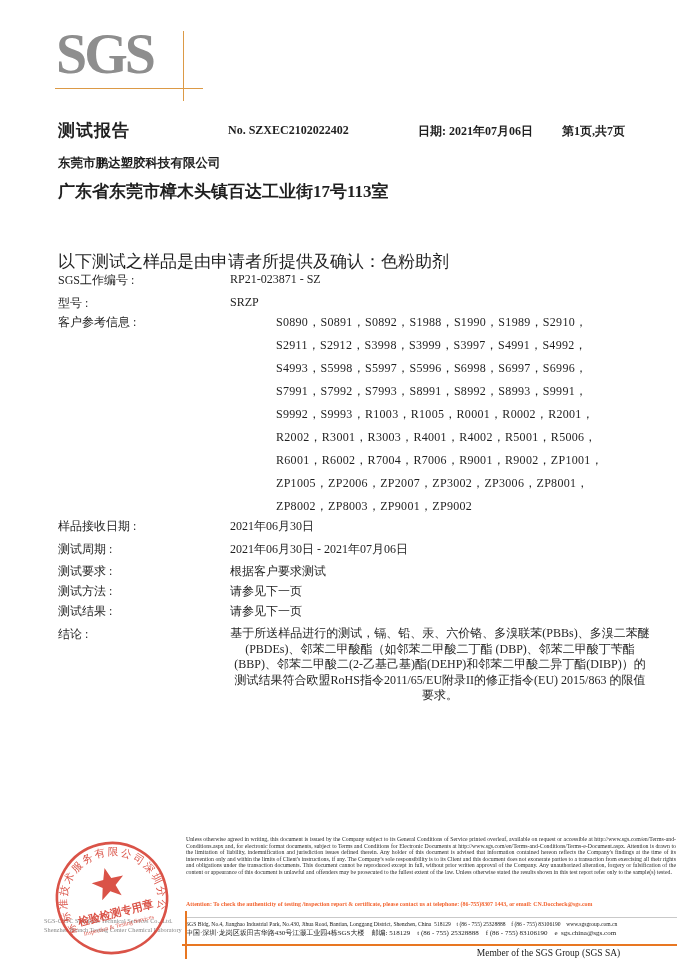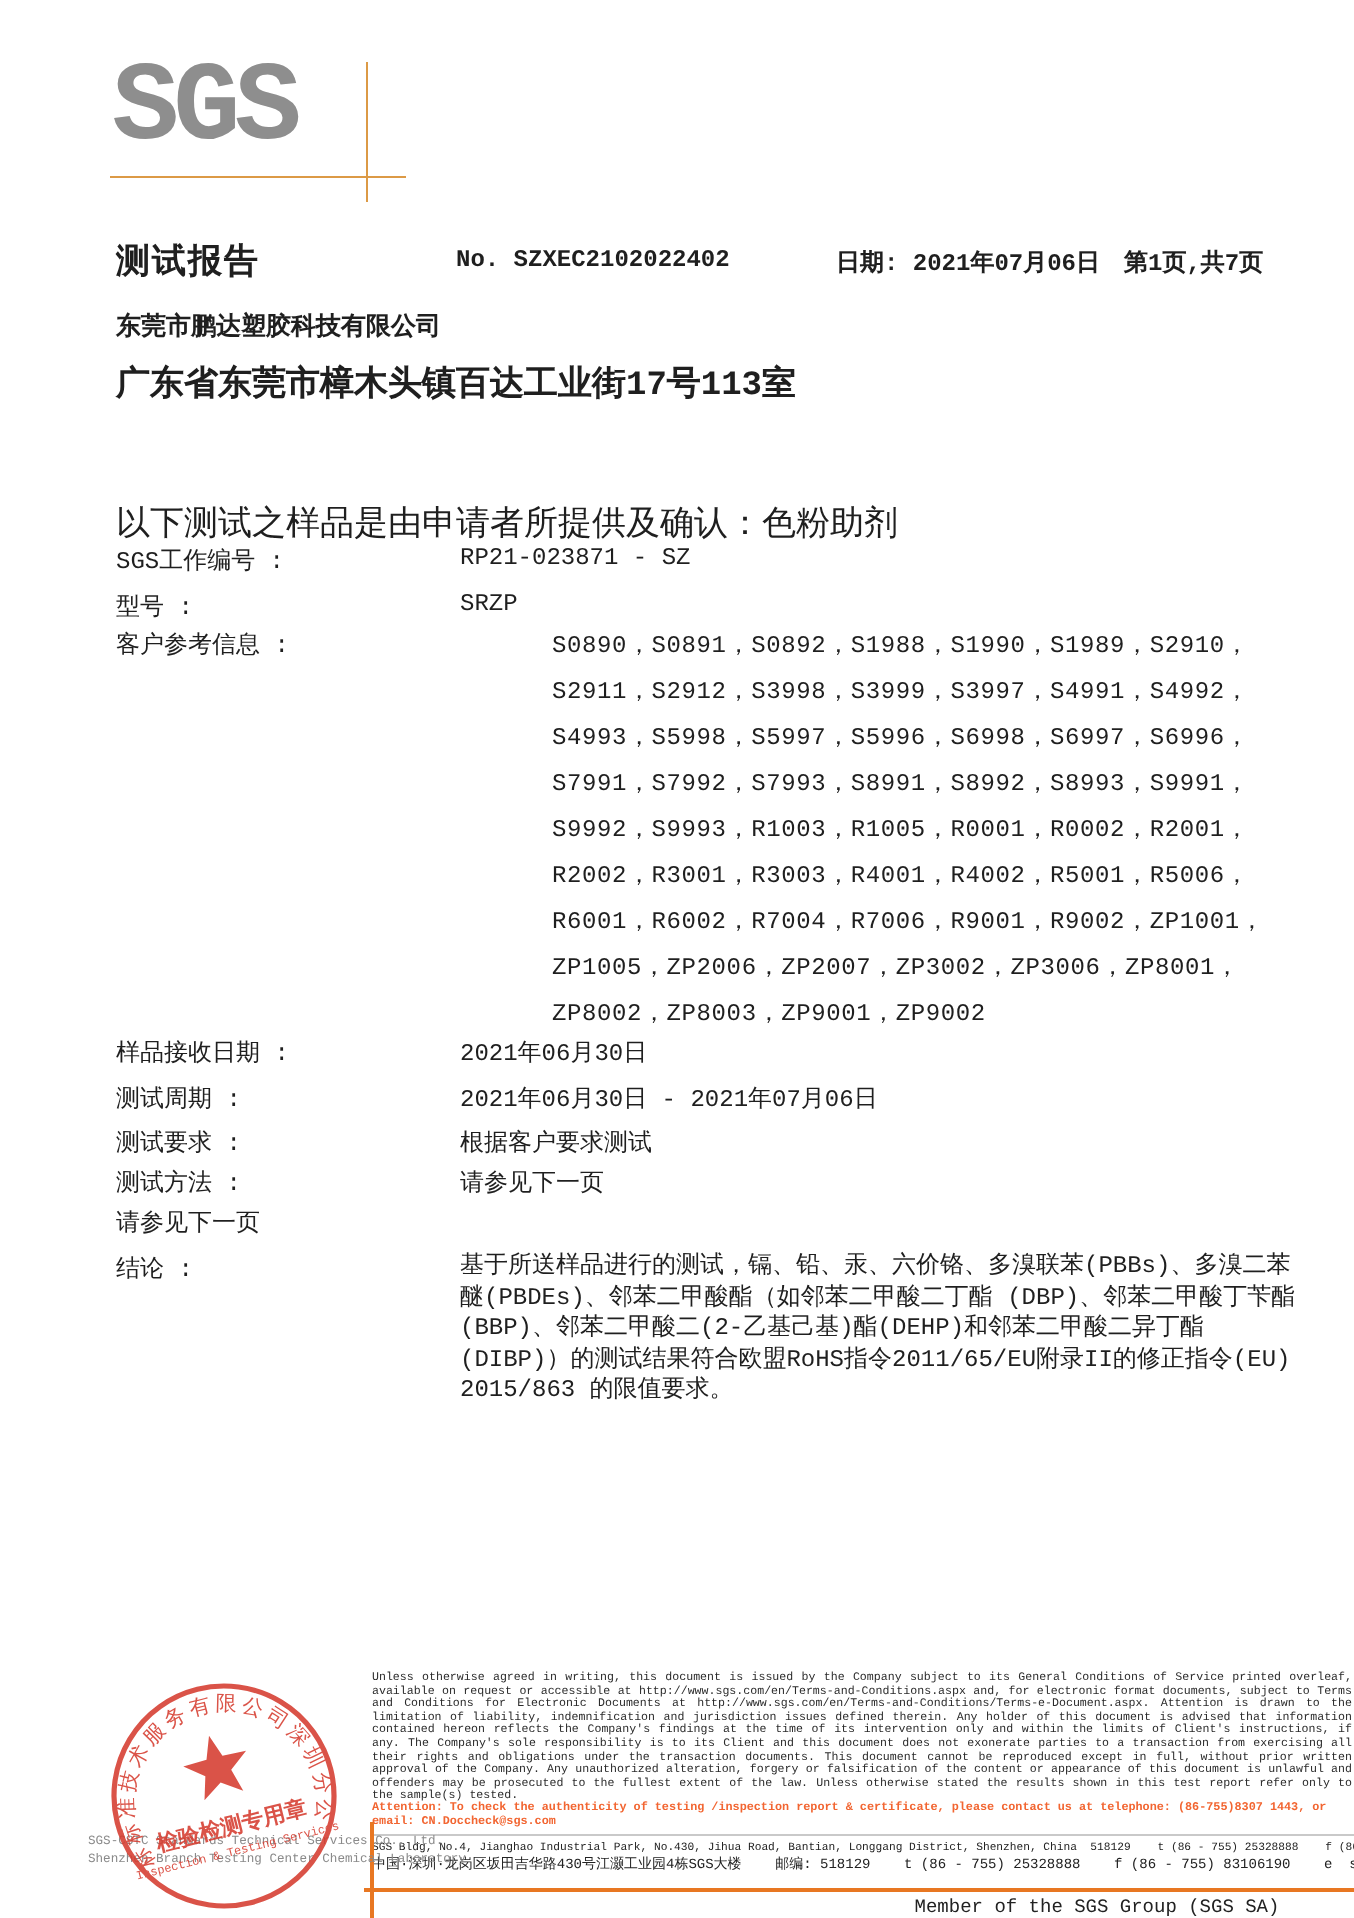--- a/index.html
+++ b/index.html
@@ -1,18 +1,18 @@
 <!DOCTYPE html>
 <html><head>
 <meta charset="utf-8">
 <style>
   html,body{margin:0;padding:0;background:#ffffff;}
   .page{
     position:relative;width:677px;height:959px;background:#ffffff;overflow:hidden;
-    font-family:Liberation Mono, monospace;color:#1f1f1f;
+    font-family:Liberation Serif, serif;color:#1f1f1f;
   }
   
   .logo-text{
     position:absolute;left:56px;top:24px;font-size:56px;line-height:60px;
     font-weight:700;color:#8e8e8e;letter-spacing:-3px;
   }
   .crop-h{position:absolute;left:55px;top:88px;width:148px;height:1px;background:#dc9a46;}
   .crop-v{position:absolute;left:183px;top:31px;width:1px;height:70px;background:#dc9a46;}
   
   .report-title{position:absolute;left:58px;top:119px;font-size:17px;font-weight:700;letter-spacing:1px;}
@@ -23,21 +23,21 @@
   .applicant-address{position:absolute;left:58px;top:180px;font-size:17px;font-weight:700;}
   
   .sample-statement{position:absolute;left:58px;top:250px;font-size:17px;}
   .row{position:absolute;left:58px;width:592px;display:flex;font-size:12px;}
   .row .lbl{width:172px;flex:0 0 172px;}
   .row .val{flex:1;}
   .codes .code-line{height:23px;letter-spacing:.3px;margin-left:46px;}
   .row-job{top:272px;} .row-model{top:295px;} .row-ref{top:314px;}
   .row-received{top:518px;} .row-period{top:541px;} .row-require{top:563px;}
   .row-method{top:583px;} .row-result{top:603px;} .row-conclusion{top:626px;}
-  .row-conclusion .val{max-width:420px;line-height:15.6px;font-size:12px;}
+  .row-conclusion .val{max-width:420px;line-height:15.6px;font-size:12px;text-align:center;}
   
   .legal{
     position:absolute;left:186px;top:836px;width:490px;font-size:5.8px;line-height:6.6px;
     color:#2b2b2b;text-align:justify;
   }
   .attention{
     position:absolute;left:186px;top:901px;width:490px;font-size:5.9px;line-height:6.7px;
     color:#f26531;font-weight:700;
   }
   .addr-block{position:absolute;left:186px;top:917px;width:491px;border-top:1px solid #c9c9c9;padding-top:2px;}
@@ -107,20 +107,21 @@
     <div class="lbl">测试要求 :</div>
     <div class="val">根据客户要求测试</div>
   </div>
 
   <div class="row row-method">
     <div class="lbl">测试方法 :</div>
     <div class="val">请参见下一页</div>
   </div>
 
   <div class="row row-result">
+    <div class="lbl">测试结果 :</div>
     <div class="val">请参见下一页</div>
   </div>
 
   <div class="row row-conclusion">
     <div class="lbl">结论 :</div>
     <div class="val">基于所送样品进行的测试，镉、铅、汞、六价铬、多溴联苯(PBBs)、多溴二苯醚(PBDEs)、邻苯二甲酸酯（如邻苯二甲酸二丁酯 (DBP)、邻苯二甲酸丁苄酯(BBP)、邻苯二甲酸二(2-乙基己基)酯(DEHP)和邻苯二甲酸二异丁酯(DIBP)）的测试结果符合欧盟RoHS指令2011/65/EU附录II的修正指令(EU) 2015/863 的限值要求。</div>
   </div>
 
   <div class="legal">Unless otherwise agreed in writing, this document is issued by the Company subject to its General Conditions of Service printed overleaf, available on request or accessible at http://www.sgs.com/en/Terms-and-Conditions.aspx and, for electronic format documents, subject to Terms and Conditions for Electronic Documents at http://www.sgs.com/en/Terms-and-Conditions/Terms-e-Document.aspx. Attention is drawn to the limitation of liability, indemnification and jurisdiction issues defined therein. Any holder of this document is advised that information contained hereon reflects the Company's findings at the time of its intervention only and within the limits of Client's instructions, if any. The Company's sole responsibility is to its Client and this document does not exonerate parties to a transaction from exercising all their rights and obligations under the transaction documents. This document cannot be reproduced except in full, without prior written approval of the Company. Any unauthorized alteration, forgery or falsification of the content or appearance of this document is unlawful and offenders may be prosecuted to the fullest extent of the law. Unless otherwise stated the results shown in this test report refer only to the sample(s) tested.</div>
   <div class="attention">Attention: To check the authenticity of testing /inspection report &amp; certificate, please contact us at telephone: (86-755)8307 1443, or email: CN.Doccheck@sgs.com</div>

